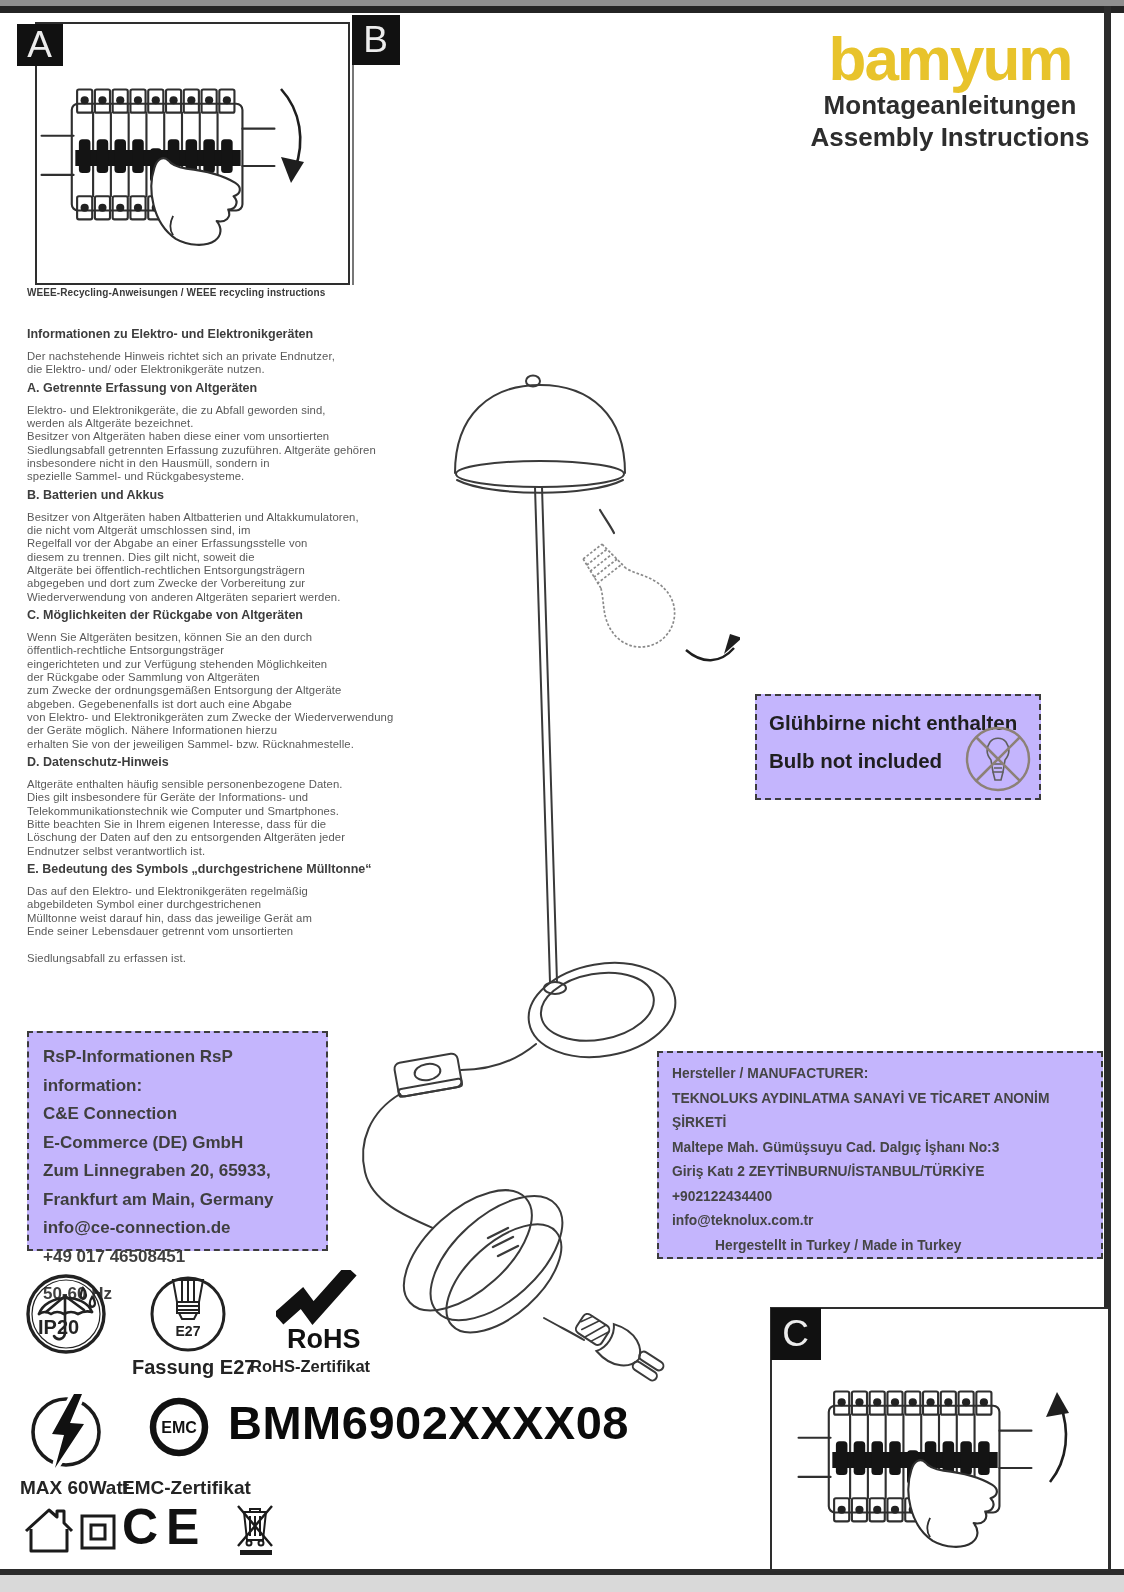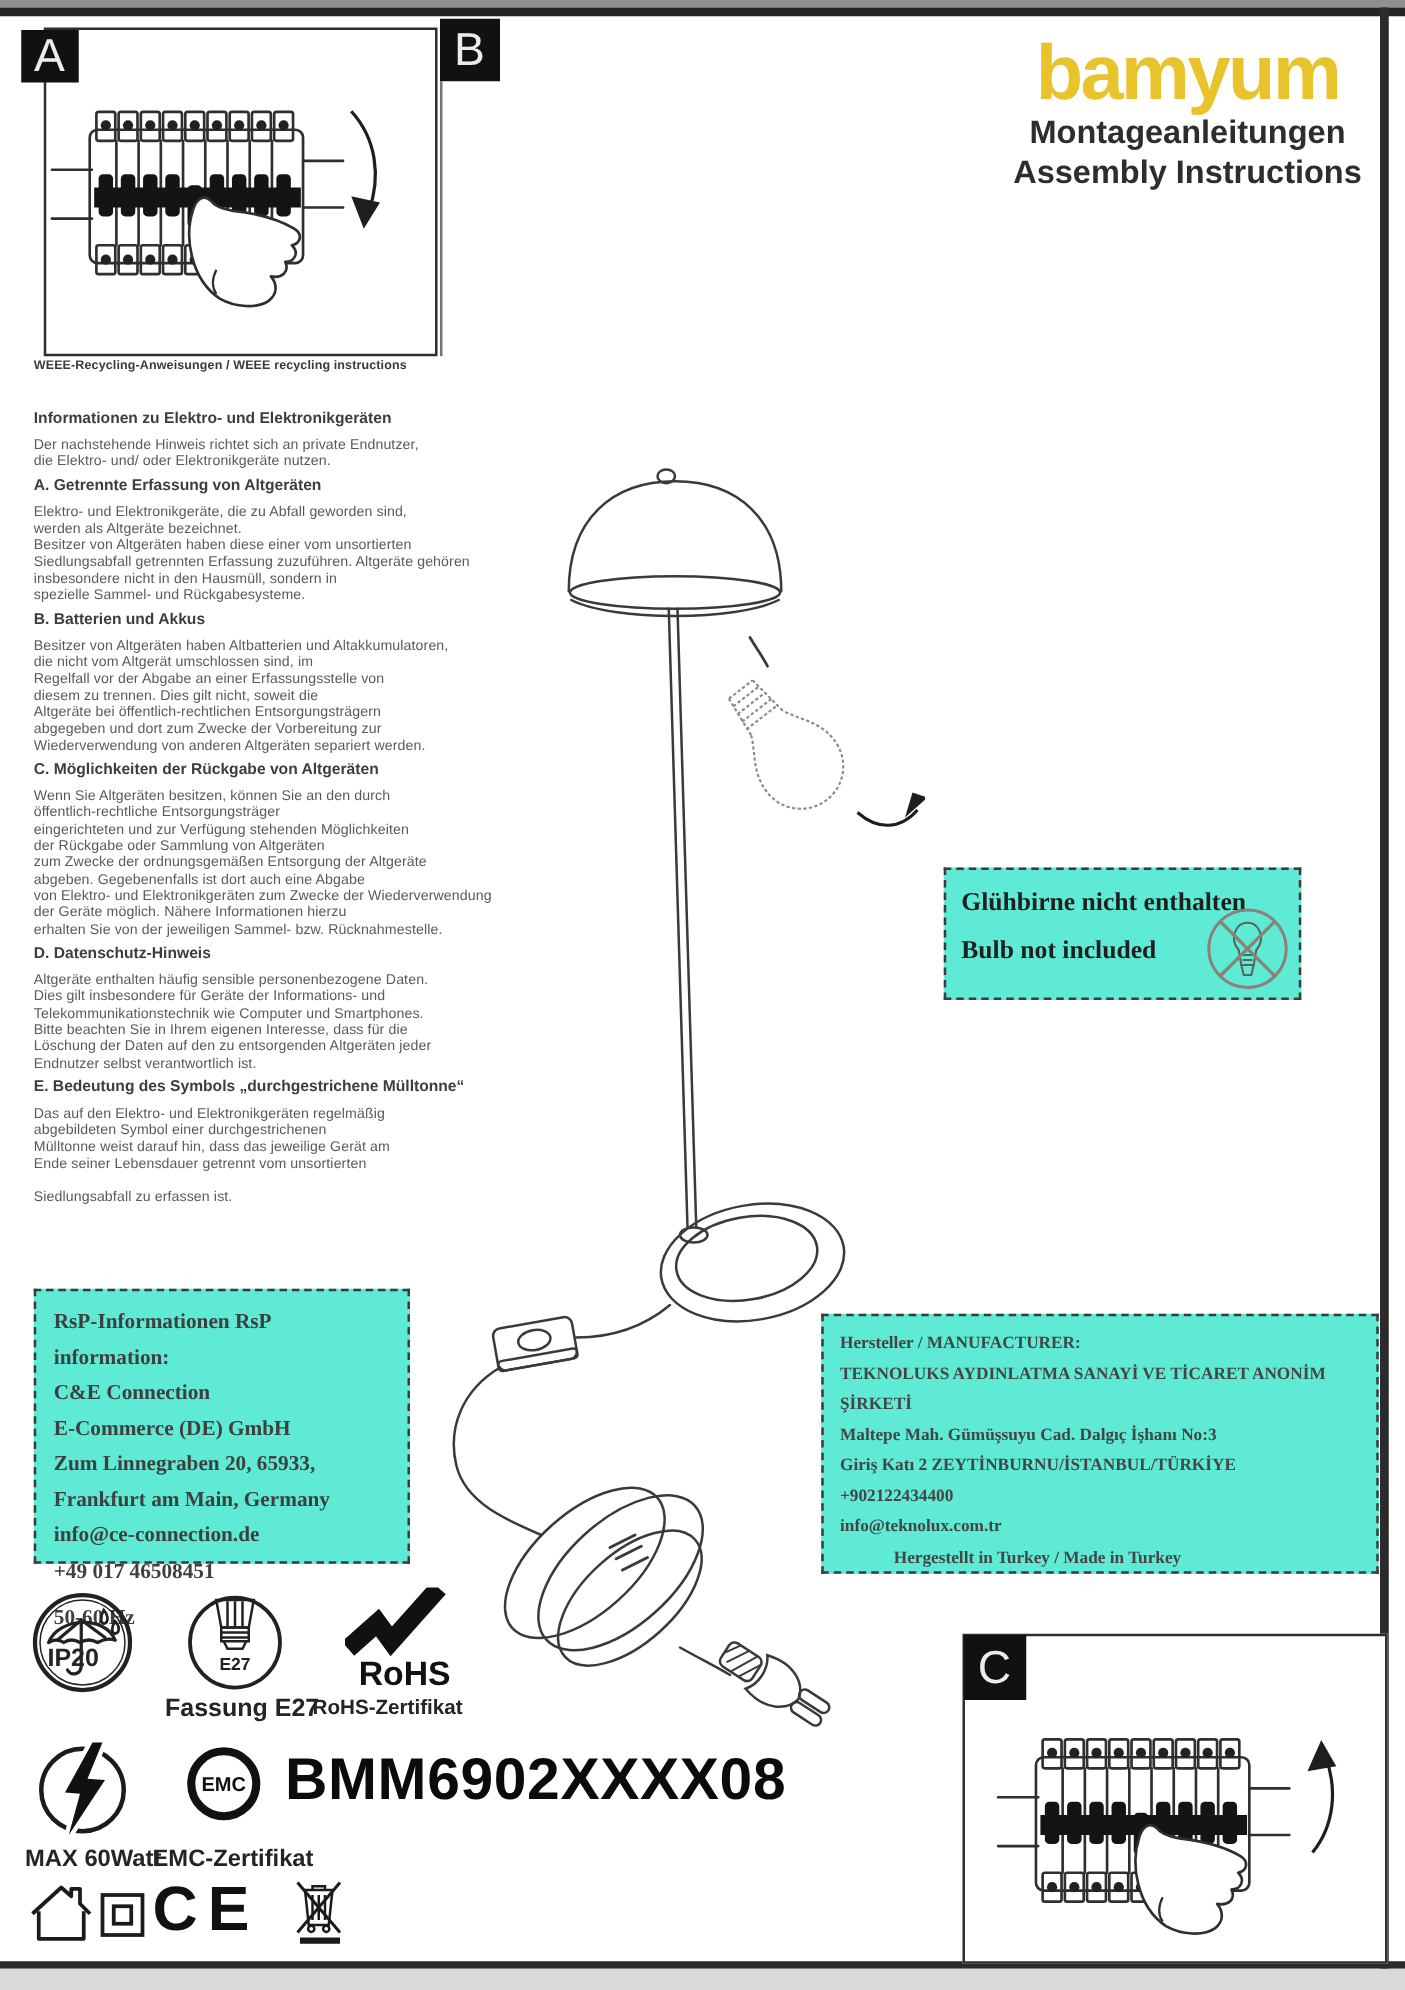--- a/index.html
+++ b/index.html
@@ -30,21 +30,21 @@
   .brand{left:790px;top:28px;width:320px;text-align:center;}
   .brand-logo{font-size:62px;font-weight:800;letter-spacing:-2px;line-height:1.0;}
   .brand-sub{font-size:26px;font-weight:700;color:#2d2d2d;line-height:1.22;}
   
   .weee{left:27px;top:287px;width:445px;}
   .weee-title{font-size:10px;font-weight:700;color:#3a3a3a;margin-bottom:29px;letter-spacing:0.1px;}
   .weee-h{font-size:12.5px;font-weight:700;color:#3d3d3d;margin:4px 0 9px 0;}
   .weee-b{font-size:11.3px;color:#595959;line-height:1.18;white-space:pre-line;letter-spacing:0.1px;}
   .weee-closing{margin-top:14px;}
   
-  .dashed{border:2.5px dashed #3c3c3c;background:#5eead4;font-family:Liberation Serif, serif;}
+  .dashed{border:2.5px dashed #3c3c3c;background:#c4b5fd;}
   .bulb-box{left:755px;top:694px;width:286px;height:106px;padding:8px 12px;}
   .bulb-box .line{font-size:20.5px;font-weight:600;color:#1f1f1f;line-height:1.85;}
   .bulb-cross-icon{position:absolute;right:6px;bottom:4px;}
   .rsp-box{left:27px;top:1031px;width:301px;height:220px;padding:10px 14px;}
   .rsp-line{font-size:17px;font-weight:600;color:#3f3f3f;line-height:1.68;}
   .rsp-freq{margin-top:9px;}
   .mfr-box{left:657px;top:1051px;width:446px;height:208px;padding:9px 13px;}
   .mfr-line{font-size:13.8px;font-weight:700;color:#454545;line-height:1.78;}
   .mfr-made{padding-left:43px;}
   

